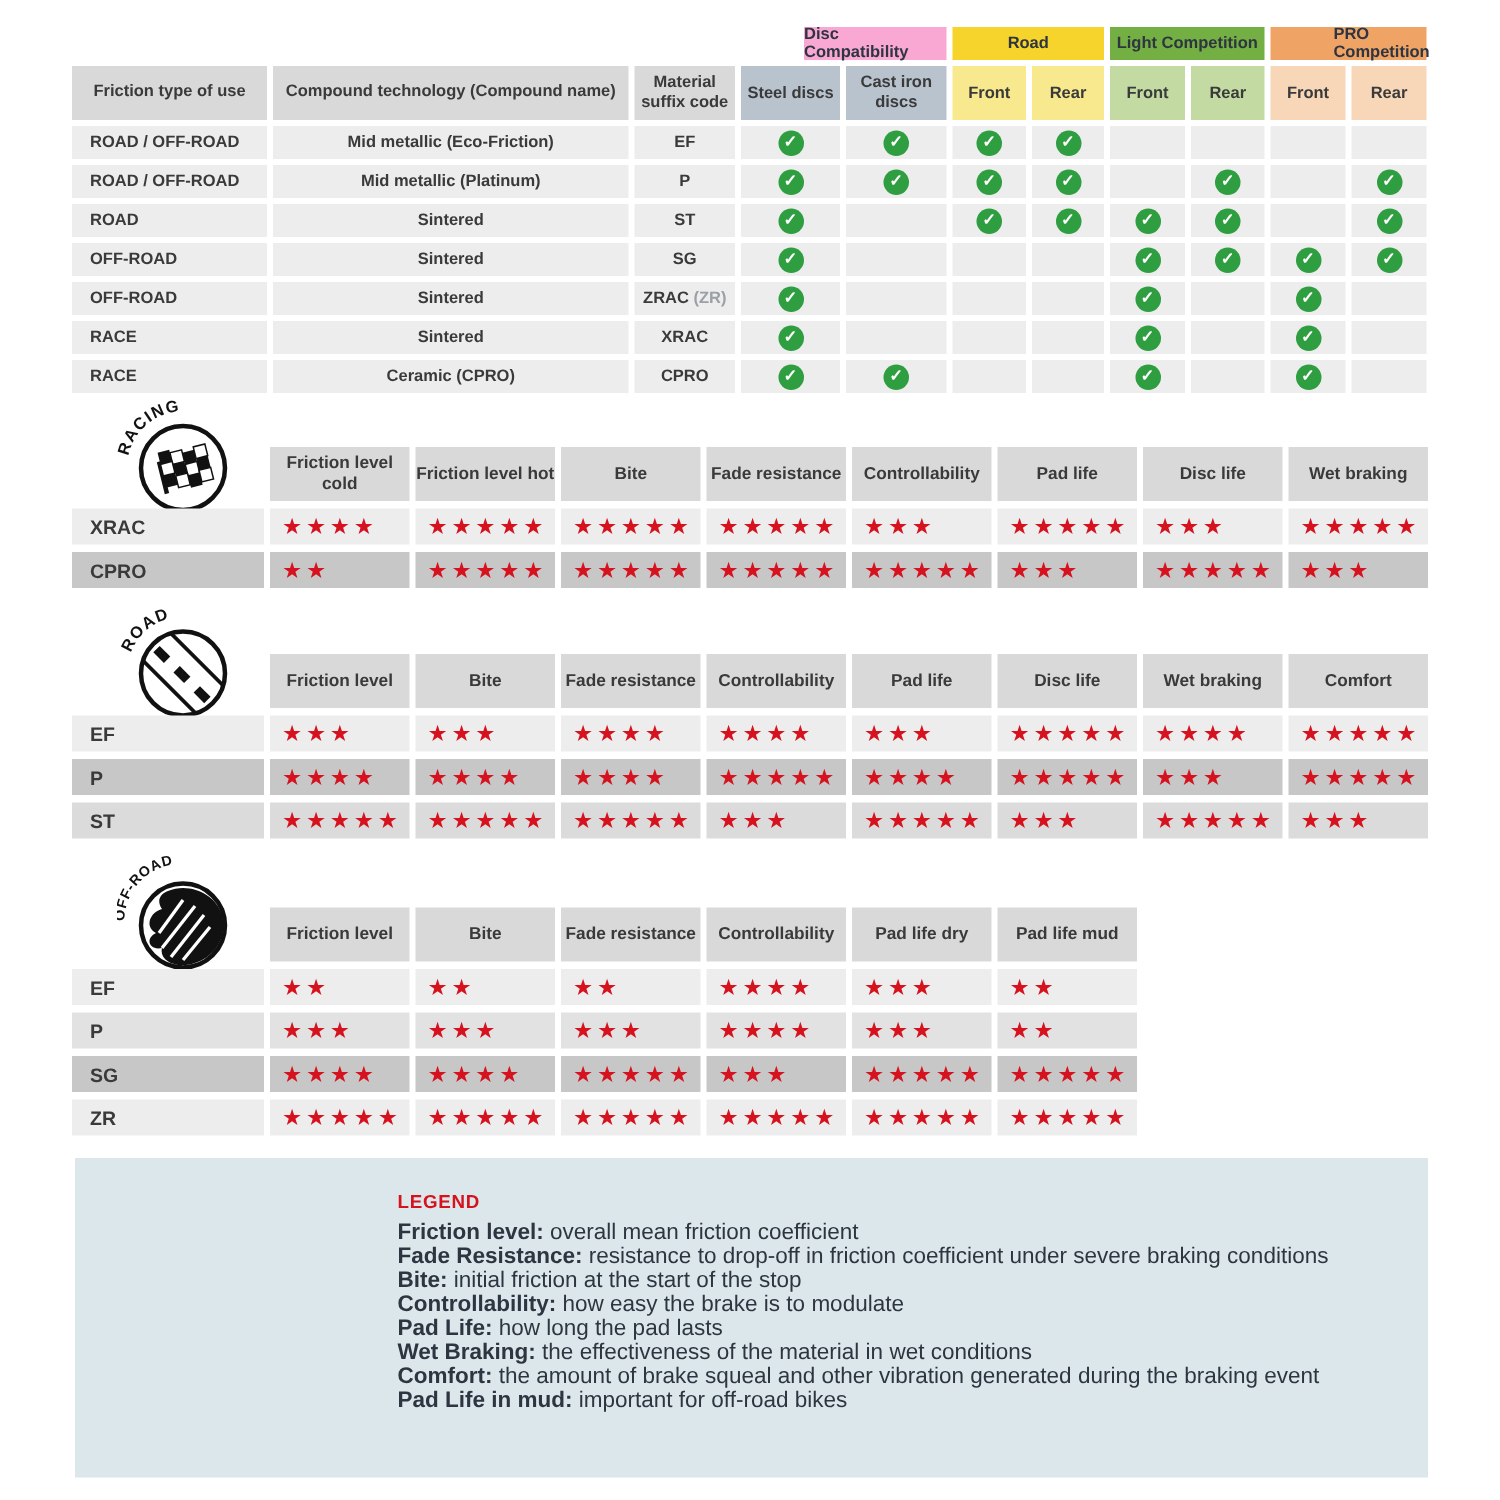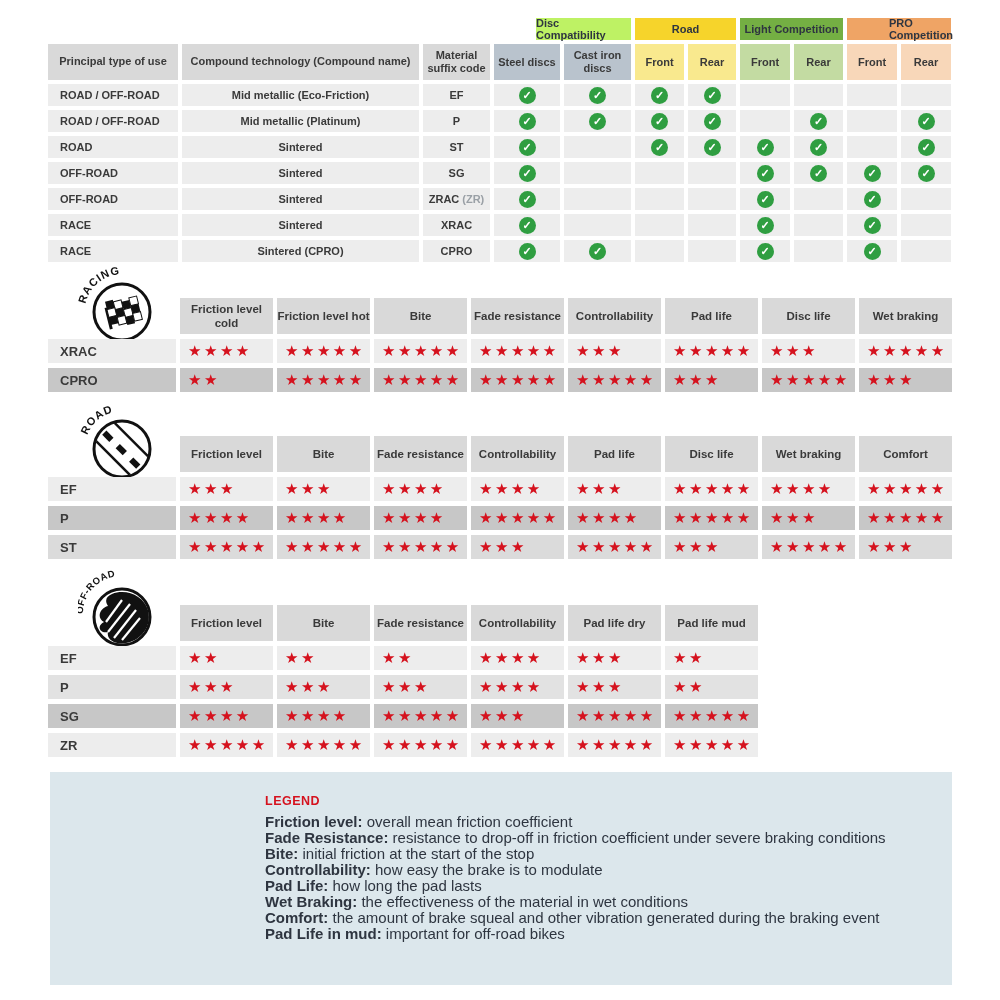--- a/index.html
+++ b/index.html
@@ -47,25 +47,25 @@
   .legend-item b{font-weight:bold;}
   .legend-desc{white-space:pre-line;}
 </style>
 </head>
 <body>
 
 <div id="page">
 
   <div id="compat">
       <div class="blank" style="grid-column: span 3;"></div>
-      <div class="group-head" style="background: #bef264; margin-left: 42px;">Disc Compatibility</div>
+      <div class="group-head" style="background: #f9a8d4; margin-left: 42px;">Disc Compatibility</div>
       <div class="group-head" style="background: rgb(246, 212, 43);">Road</div>
       <div class="group-head" style="background: rgb(116, 175, 67);">Light Competition</div>
       <div class="group-head" style="background: rgb(239, 164, 101); padding-left: 44px;">PRO Competition</div>
-      <div class="col-head">Principal type of use</div>
+      <div class="col-head">Friction type of use</div>
       <div class="col-head">Compound technology (Compound name)</div>
       <div class="col-head">Material suffix code</div>
       <div class="sub-head" style="background: rgb(185, 195, 205);">Steel discs</div>
       <div class="sub-head" style="background: rgb(185, 195, 205);">Cast iron discs</div>
       <div class="sub-head" style="background: rgb(249, 233, 142);">Front</div>
       <div class="sub-head" style="background: rgb(249, 233, 142);">Rear</div>
       <div class="sub-head" style="background: rgb(195, 219, 162);">Front</div>
       <div class="sub-head" style="background: rgb(195, 219, 162);">Rear</div>
       <div class="sub-head" style="background: rgb(248, 215, 185);">Front</div>
       <div class="sub-head" style="background: rgb(248, 215, 185);">Rear</div>
@@ -183,21 +183,21 @@
       <div class="cell center"></div>
       <div class="cell center">
         <span class="check">✓</span>
       </div>
       <div class="cell center"></div>
       <div class="cell center">
         <span class="check">✓</span>
       </div>
       <div class="cell center"></div>
       <div class="cell left">RACE</div>
-      <div class="cell center">Sintered (CPRO)</div>
+      <div class="cell center">Ceramic (CPRO)</div>
       <div class="cell center">CPRO</div>
       <div class="cell center">
         <span class="check">✓</span>
       </div>
       <div class="cell center">
         <span class="check">✓</span>
       </div>
       <div class="cell center"></div>
       <div class="cell center"></div>
       <div class="cell center">

